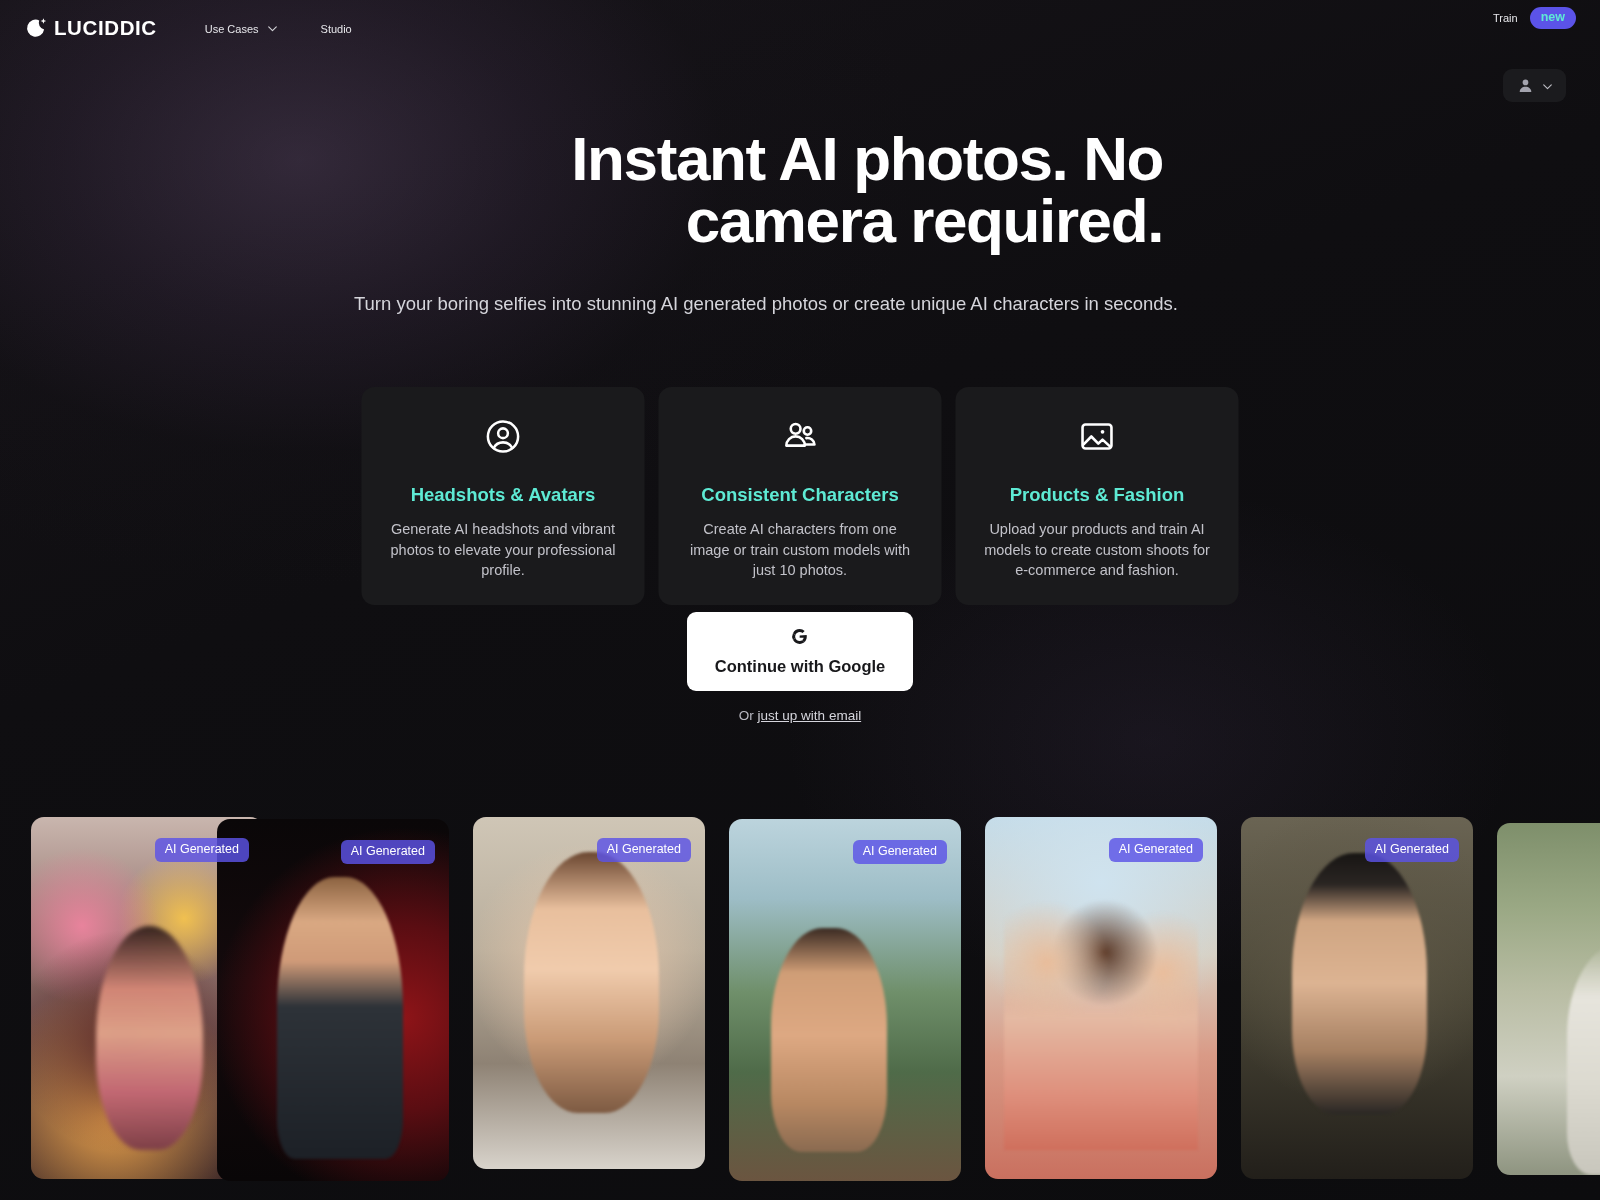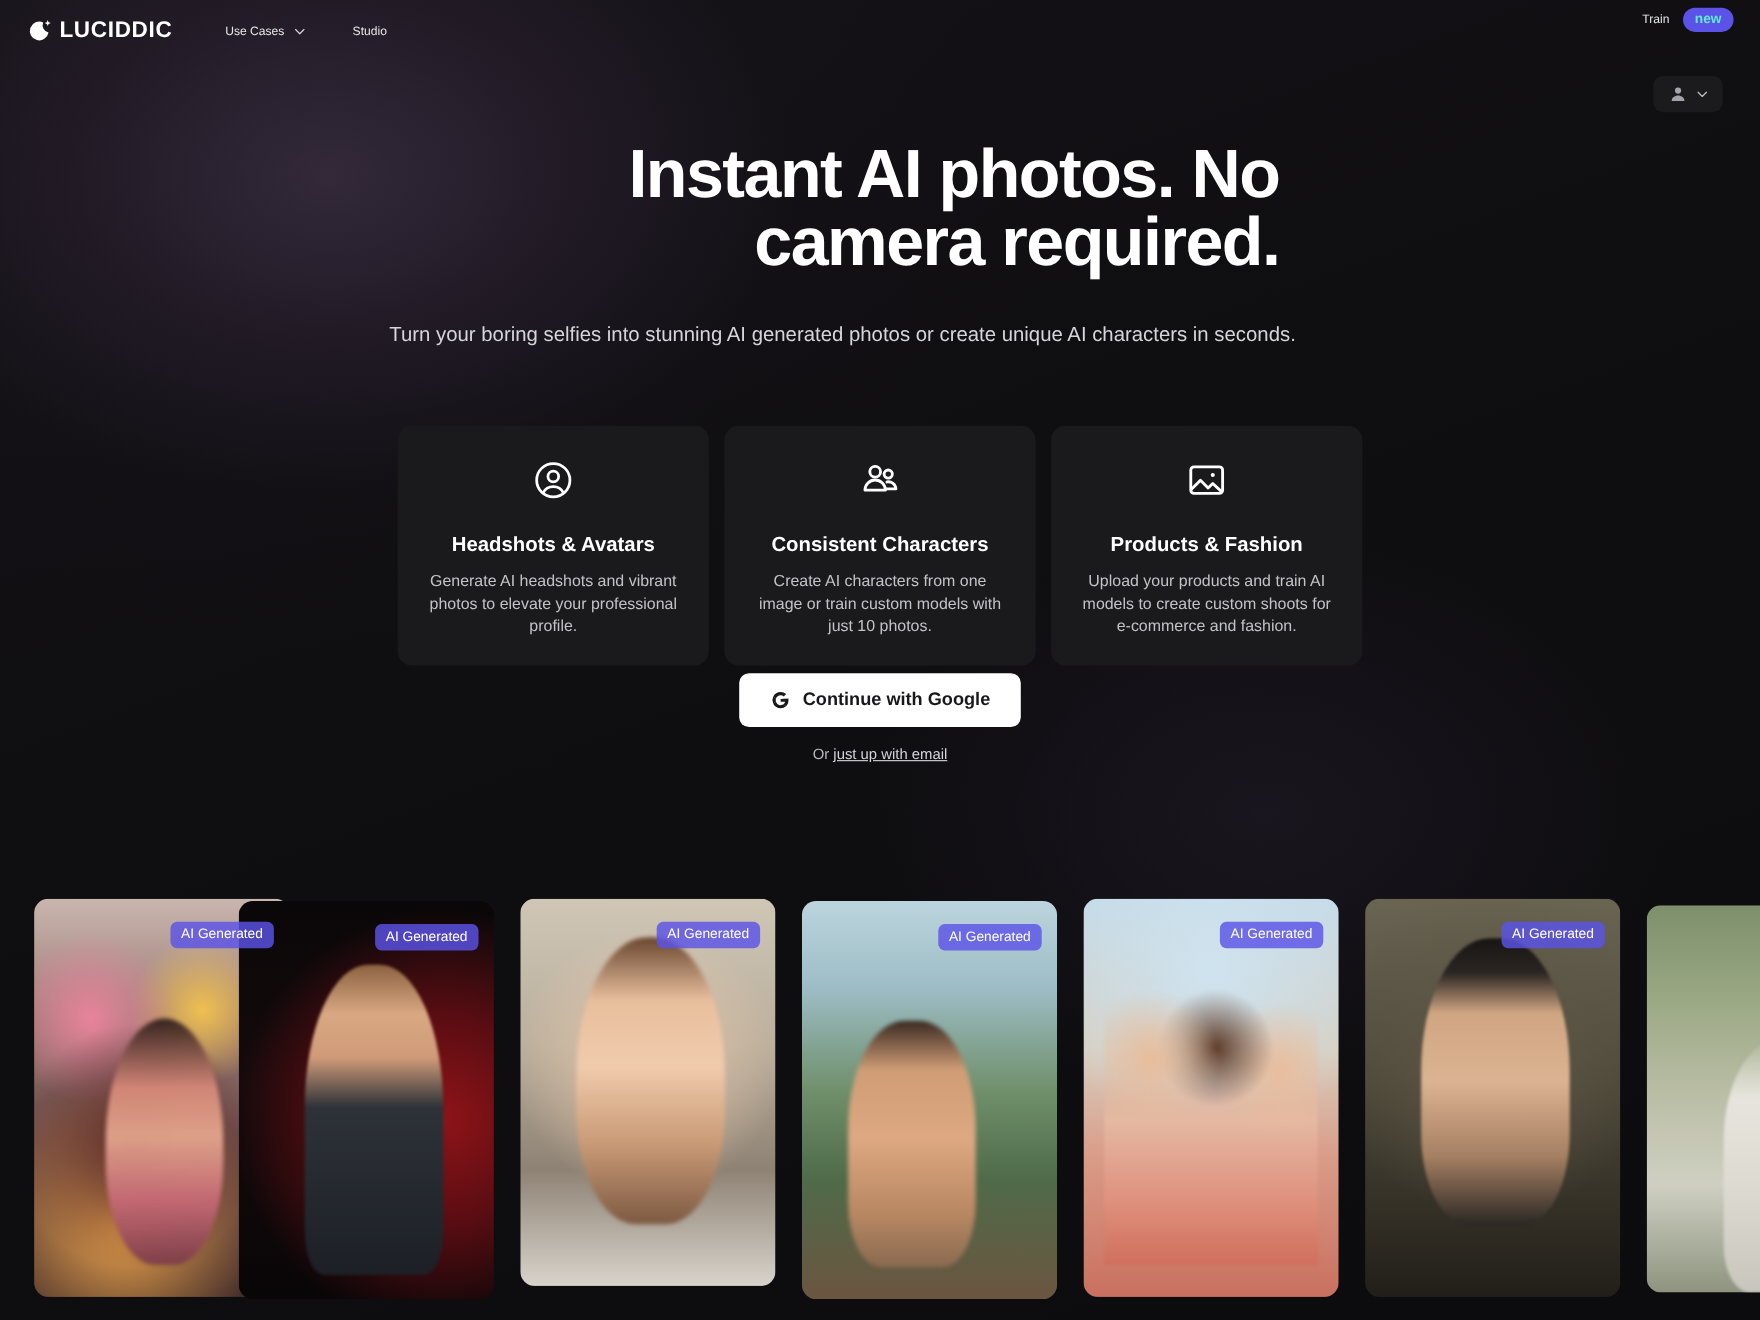--- a/index.html
+++ b/index.html
@@ -89,37 +89,38 @@
     width: 283px; min-height: 202px;
     background: #1a1a1c;
     border-radius: 13px;
     padding: 30px 24px 24px;
     text-align: center;
     display: flex; flex-direction: column; align-items: center;
     cursor: pointer;
   }
   .card-icon { width: 39px; height: 39px; display: block; margin-bottom: 28px; }
   .card-title {
-    color: #ffffff; font-size: 18.5px; font-weight: 700;
+    color: #5eead4; font-size: 18.5px; font-weight: 700;
     margin-bottom: 13px;
   }
   .card-desc {
     color: #c2c2c9; font-size: 14.5px; line-height: 1.42;
   }
 
   
   #cta { position: absolute; top: 612px; left: 0; width: 1600px; text-align: center; z-index: 10; }
   #google-btn {
     display: inline-flex; align-items: center; gap: 11px;
     background: #ffffff; color: #18181b;
     border: none; border-radius: 9px;
     padding: 15px 28px;
     font-size: 16.5px; font-weight: 700;
     font-family: "Liberation Sans", sans-serif;
     cursor: pointer;
+    flex-direction: column;
   }
   .g-glyph { width: 19px; height: 19px; display: block; }
   #cta-alt {
     margin-top: 17px;
     color: #b9b9c2; font-size: 13.5px;
   }
   #cta-alt-link { color: #d5d5dc; text-decoration: underline; cursor: pointer; }
 
   
   #gallery {

